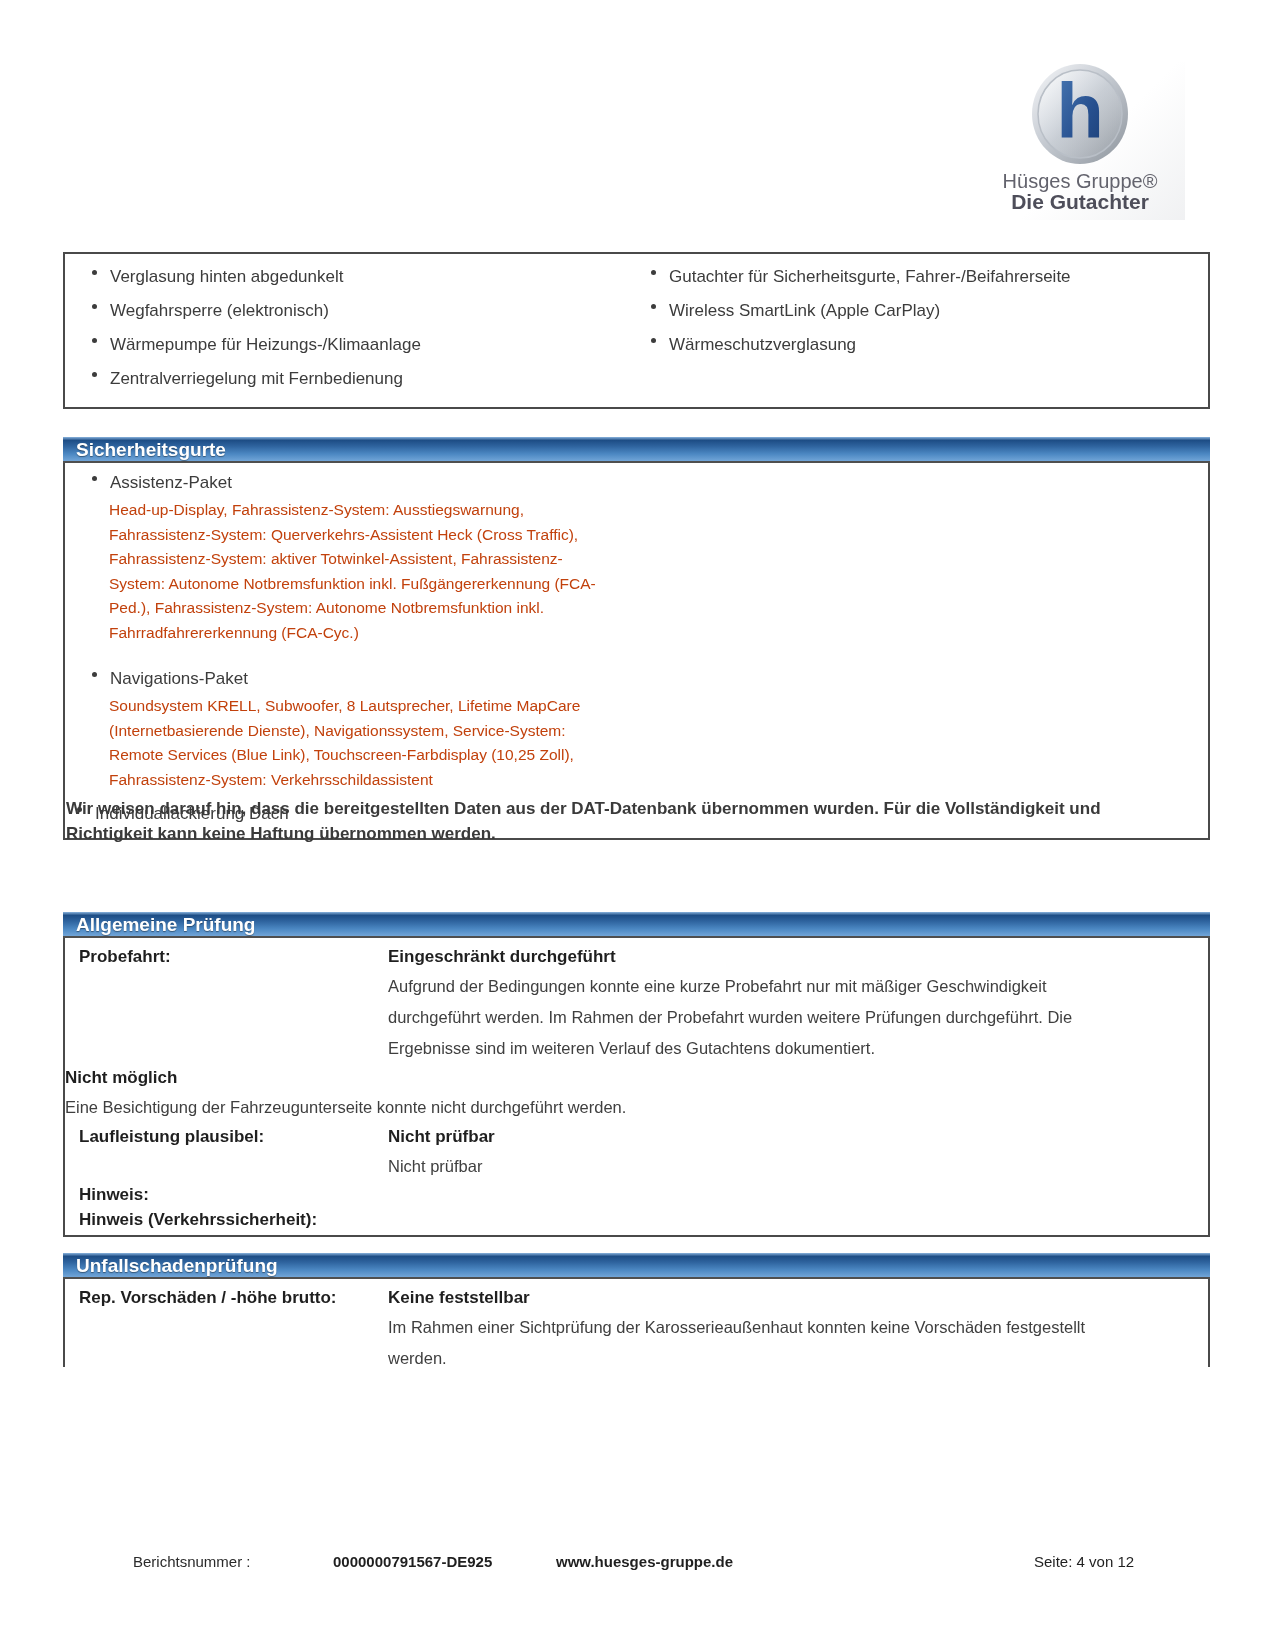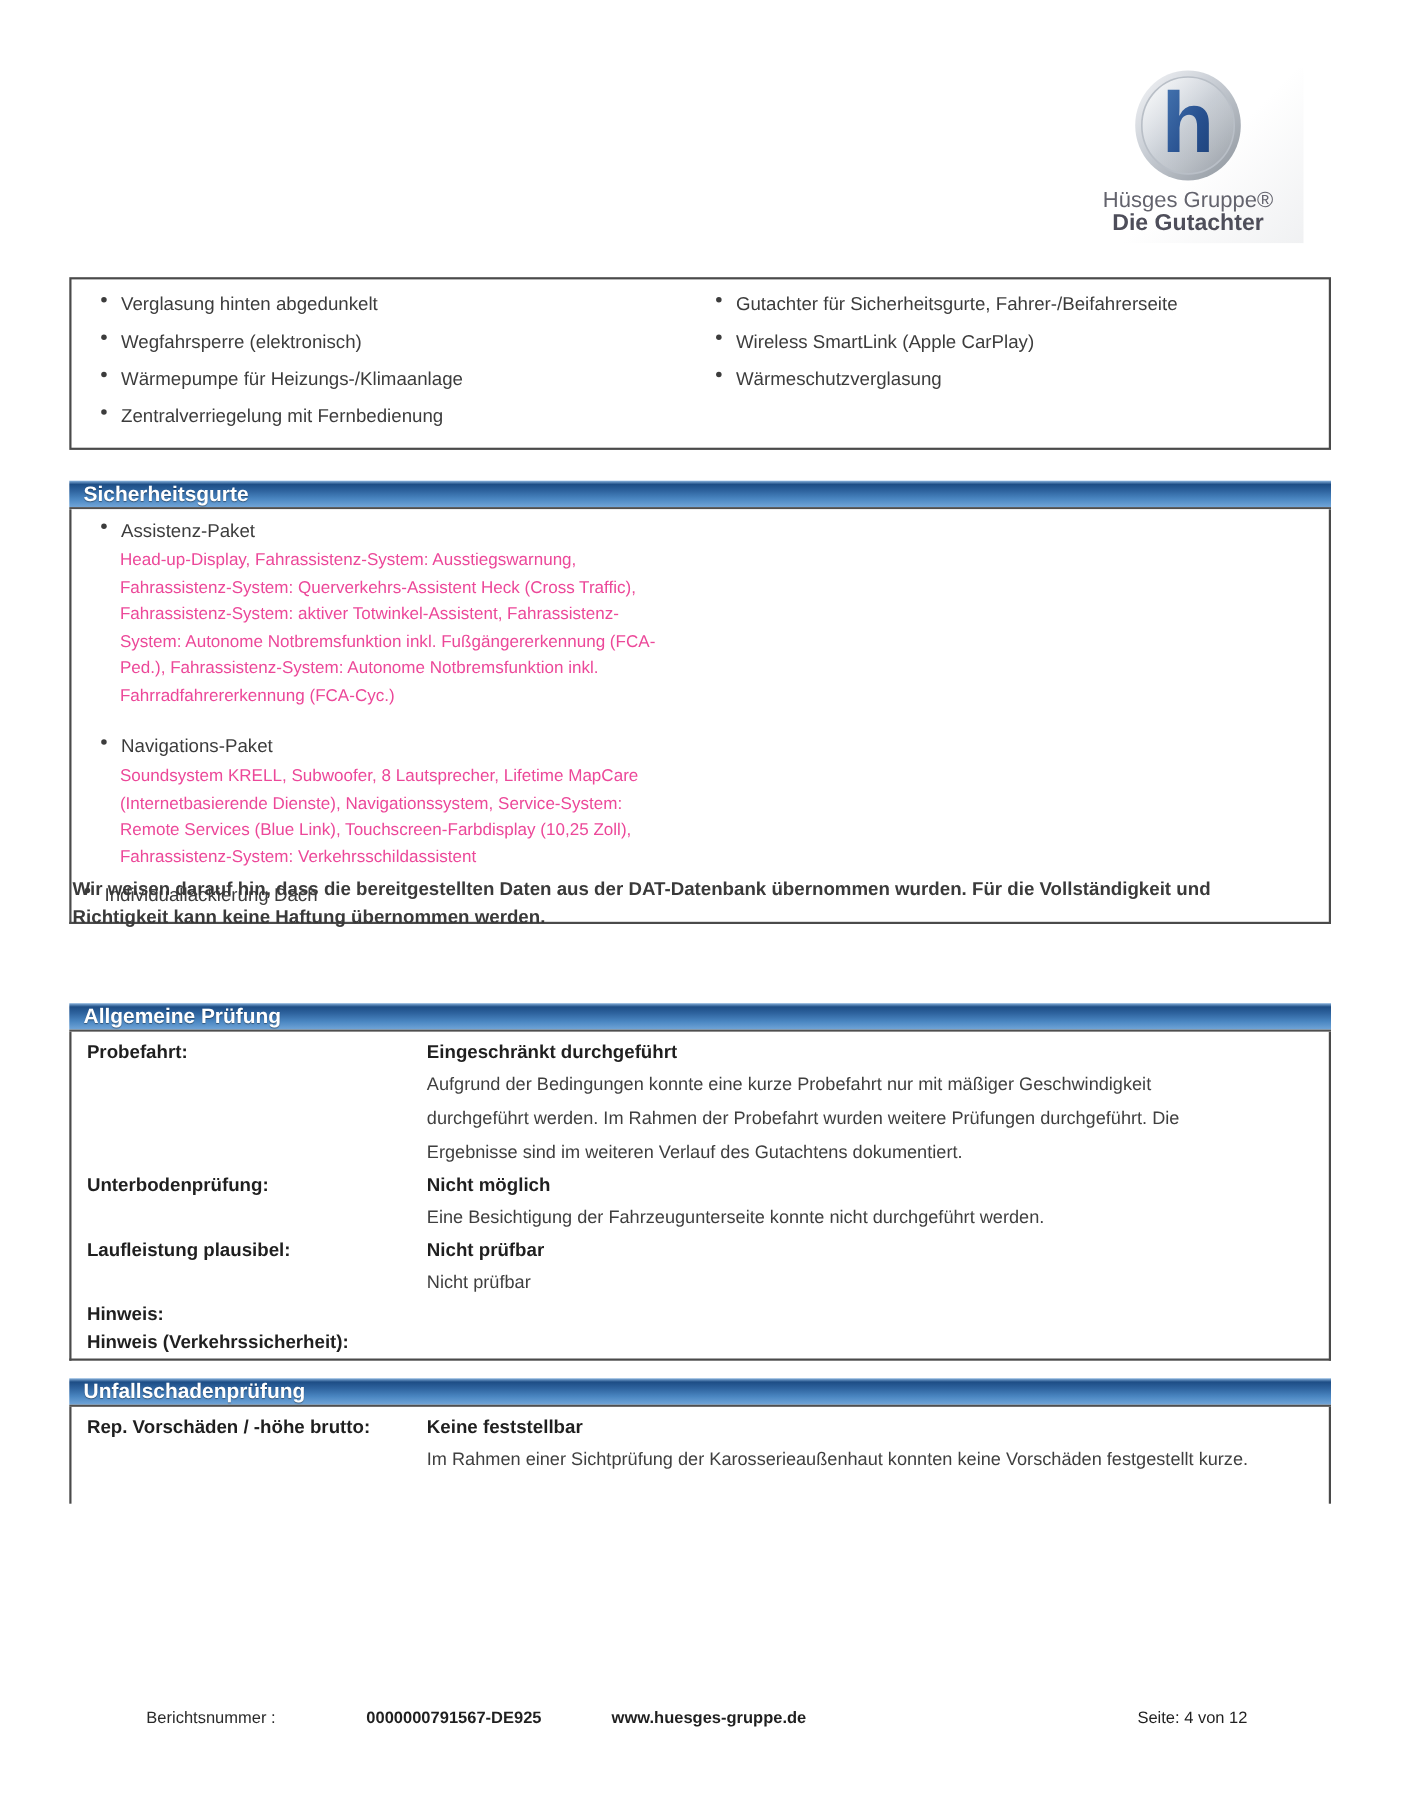--- a/index.html
+++ b/index.html
@@ -67,21 +67,21 @@
   .sonder{top:437px;}
   .sonder-body{min-height:308px;display:flex;padding-top:10px;flex-direction:column;}
   .sonder-left{width:570px;padding-left:27px;box-sizing:border-box;}
   .sonder-right{flex:1;padding-left:12px;box-sizing:border-box;}
   .pkg-title{font-size:17px;color:#3c3c3c;}
   .pkg-desc{
     width:498px;
     margin:5px 0 0 17px;
     font-size:15.5px;
     line-height:24.5px;
-    color:#ec4899;
+    color:#c2410c;
   }
   .pkg + .pkg{margin-top:24px;}
   .sonder-pad-bottom{height:12px;}
 
   
   .disclaimer{
     position:absolute;left:66px;top:796px;width:1080px;
     font-size:17px;font-weight:bold;color:#3a3a3a;line-height:25px;
   }
 
@@ -183,21 +183,20 @@
 
       <div class="prow">
         <div class="plabel">Probefahrt:</div>
         <div class="pvalue">
           <div class="presult">Eingeschränkt durchgeführt</div>
           <div class="pnote">Aufgrund der Bedingungen konnte eine kurze Probefahrt nur mit mäßiger Geschwindigkeit durchgeführt werden. Im Rahmen der Probefahrt wurden weitere Prüfungen durchgeführt. Die Ergebnisse sind im weiteren Verlauf des Gutachtens dokumentiert.</div>
         </div>
       </div>
 
       <div class="prow">
-        <div class="plabel">Unterbodenprüfung:</div>
         <div class="pvalue">
           <div class="presult">Nicht möglich</div>
           <div class="pnote">Eine Besichtigung der Fahrzeugunterseite konnte nicht durchgeführt werden.</div>
         </div>
       </div>
 
       <div class="prow">
         <div class="plabel">Laufleistung plausibel:</div>
         <div class="pvalue">
           <div class="presult">Nicht prüfbar</div>
@@ -218,21 +217,21 @@
     </div>
   </div>
 
   <div class="abs unfall">
     <div class="section-bar">Unfallschadenprüfung</div>
     <div class="section-body unfall-body">
       <div class="prow">
         <div class="plabel">Rep. Vorschäden / -höhe brutto:</div>
         <div class="pvalue">
           <div class="presult">Keine feststellbar</div>
-          <div class="pnote">Im Rahmen einer Sichtprüfung der Karosserieaußenhaut konnten keine Vorschäden festgestellt kurze.</div>
+          <div class="pnote">Im Rahmen einer Sichtprüfung der Karosserieaußenhaut konnten keine Vorschäden festgestellt werden.</div>
         </div>
       </div>
     </div>
   </div>
 
   <div class="footer">
     <span class="f-label">Berichtsnummer :</span>
     <span class="f-number">0000000791567-DE925</span>
     <span class="f-site">www.huesges-gruppe.de</span>
     <span class="f-page">Seite: 4 von 12</span>

